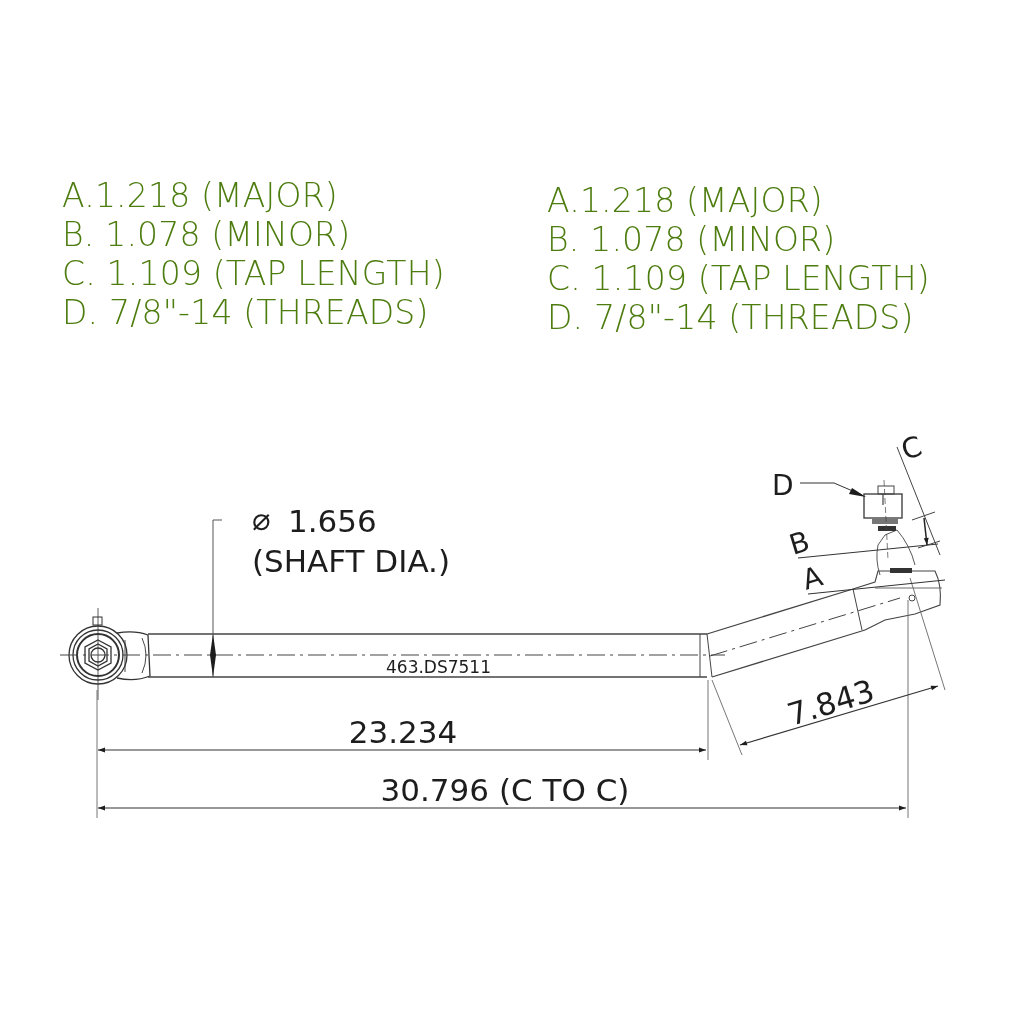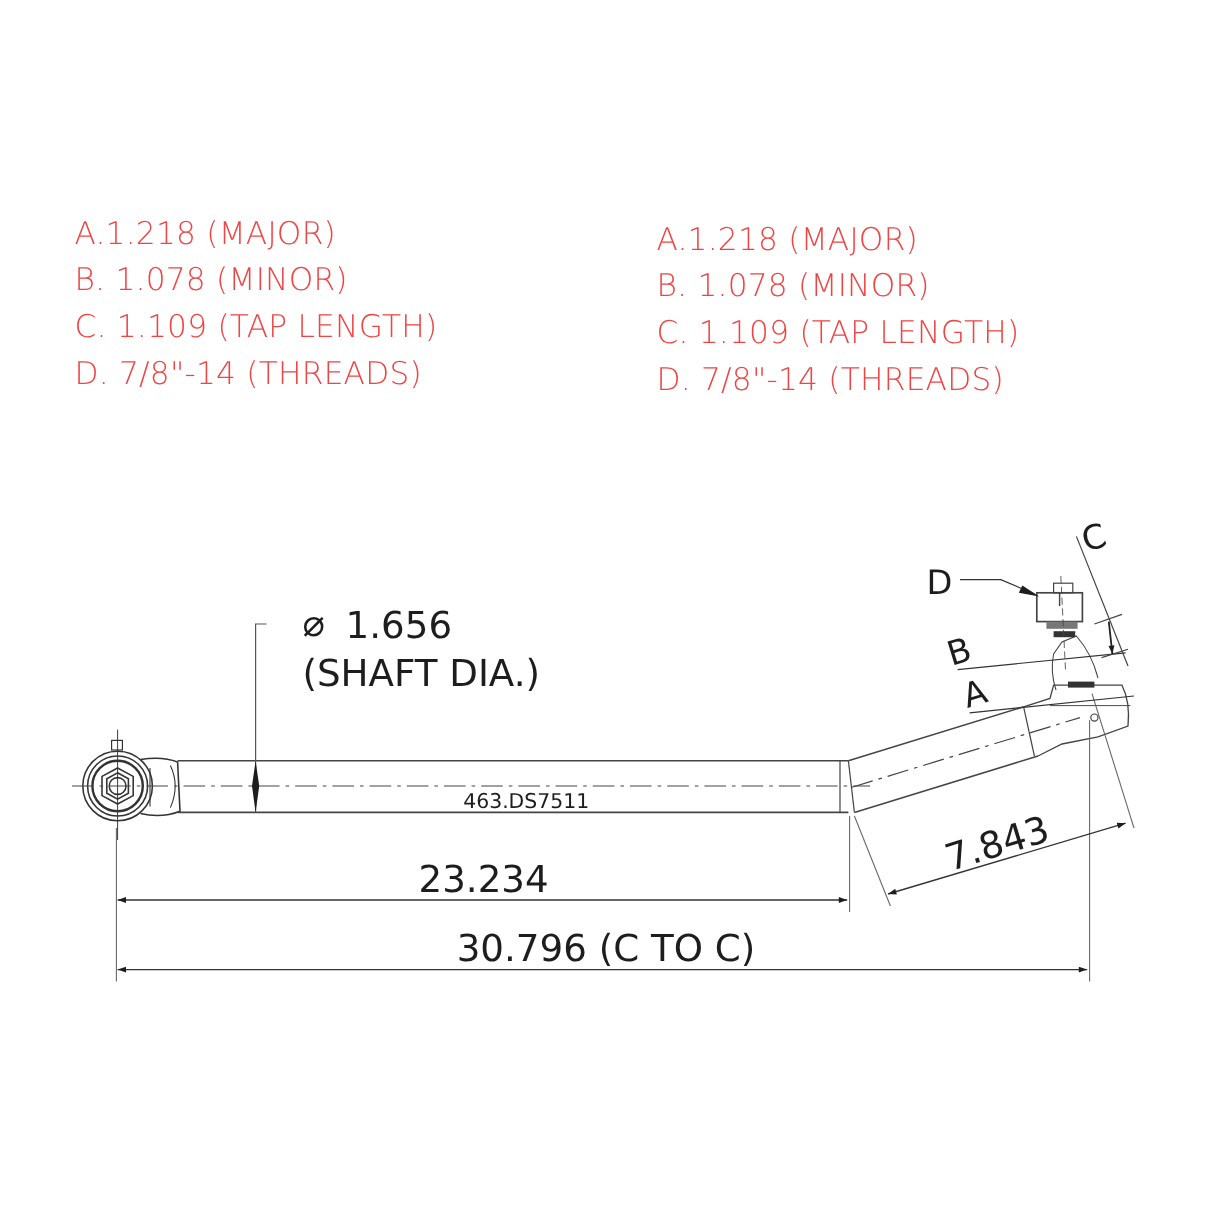--- a/index.html
+++ b/index.html
@@ -1,17 +1,17 @@
 <!DOCTYPE html>
 <html><head>
   <meta charset="utf-8">
   <style>
     html, body { margin: 0; padding: 0; background: #ffffff; }
     body { width: 1024px; height: 1024px; position: relative; overflow: hidden; font-family: "DejaVu Sans", sans-serif; color: #1a1a1a; }
-    .spec-list { position: absolute; font-size: 26px; line-height: 39px; letter-spacing: 0.2px; color: #ef4444; font-weight: 300; }
+    .spec-list { position: absolute; font-size: 33px; line-height: 39px; letter-spacing: 0.2px; color: #4d7c0f; font-weight: 300; }
     .spec-list div { white-space: nowrap; }
     #spec-left { left: 62px; top: 176px; }
     #spec-right { left: 547px; top: 181px; }
     .drawing { position: absolute; left: 0; top: 0; width: 1024px; height: 1024px; }
     .dim-text { font-family: "DejaVu Sans", sans-serif; fill: #1d1d1d; }
   </style>
 </head>
 <body>
 
 <div class="spec-list" id="spec-left">

